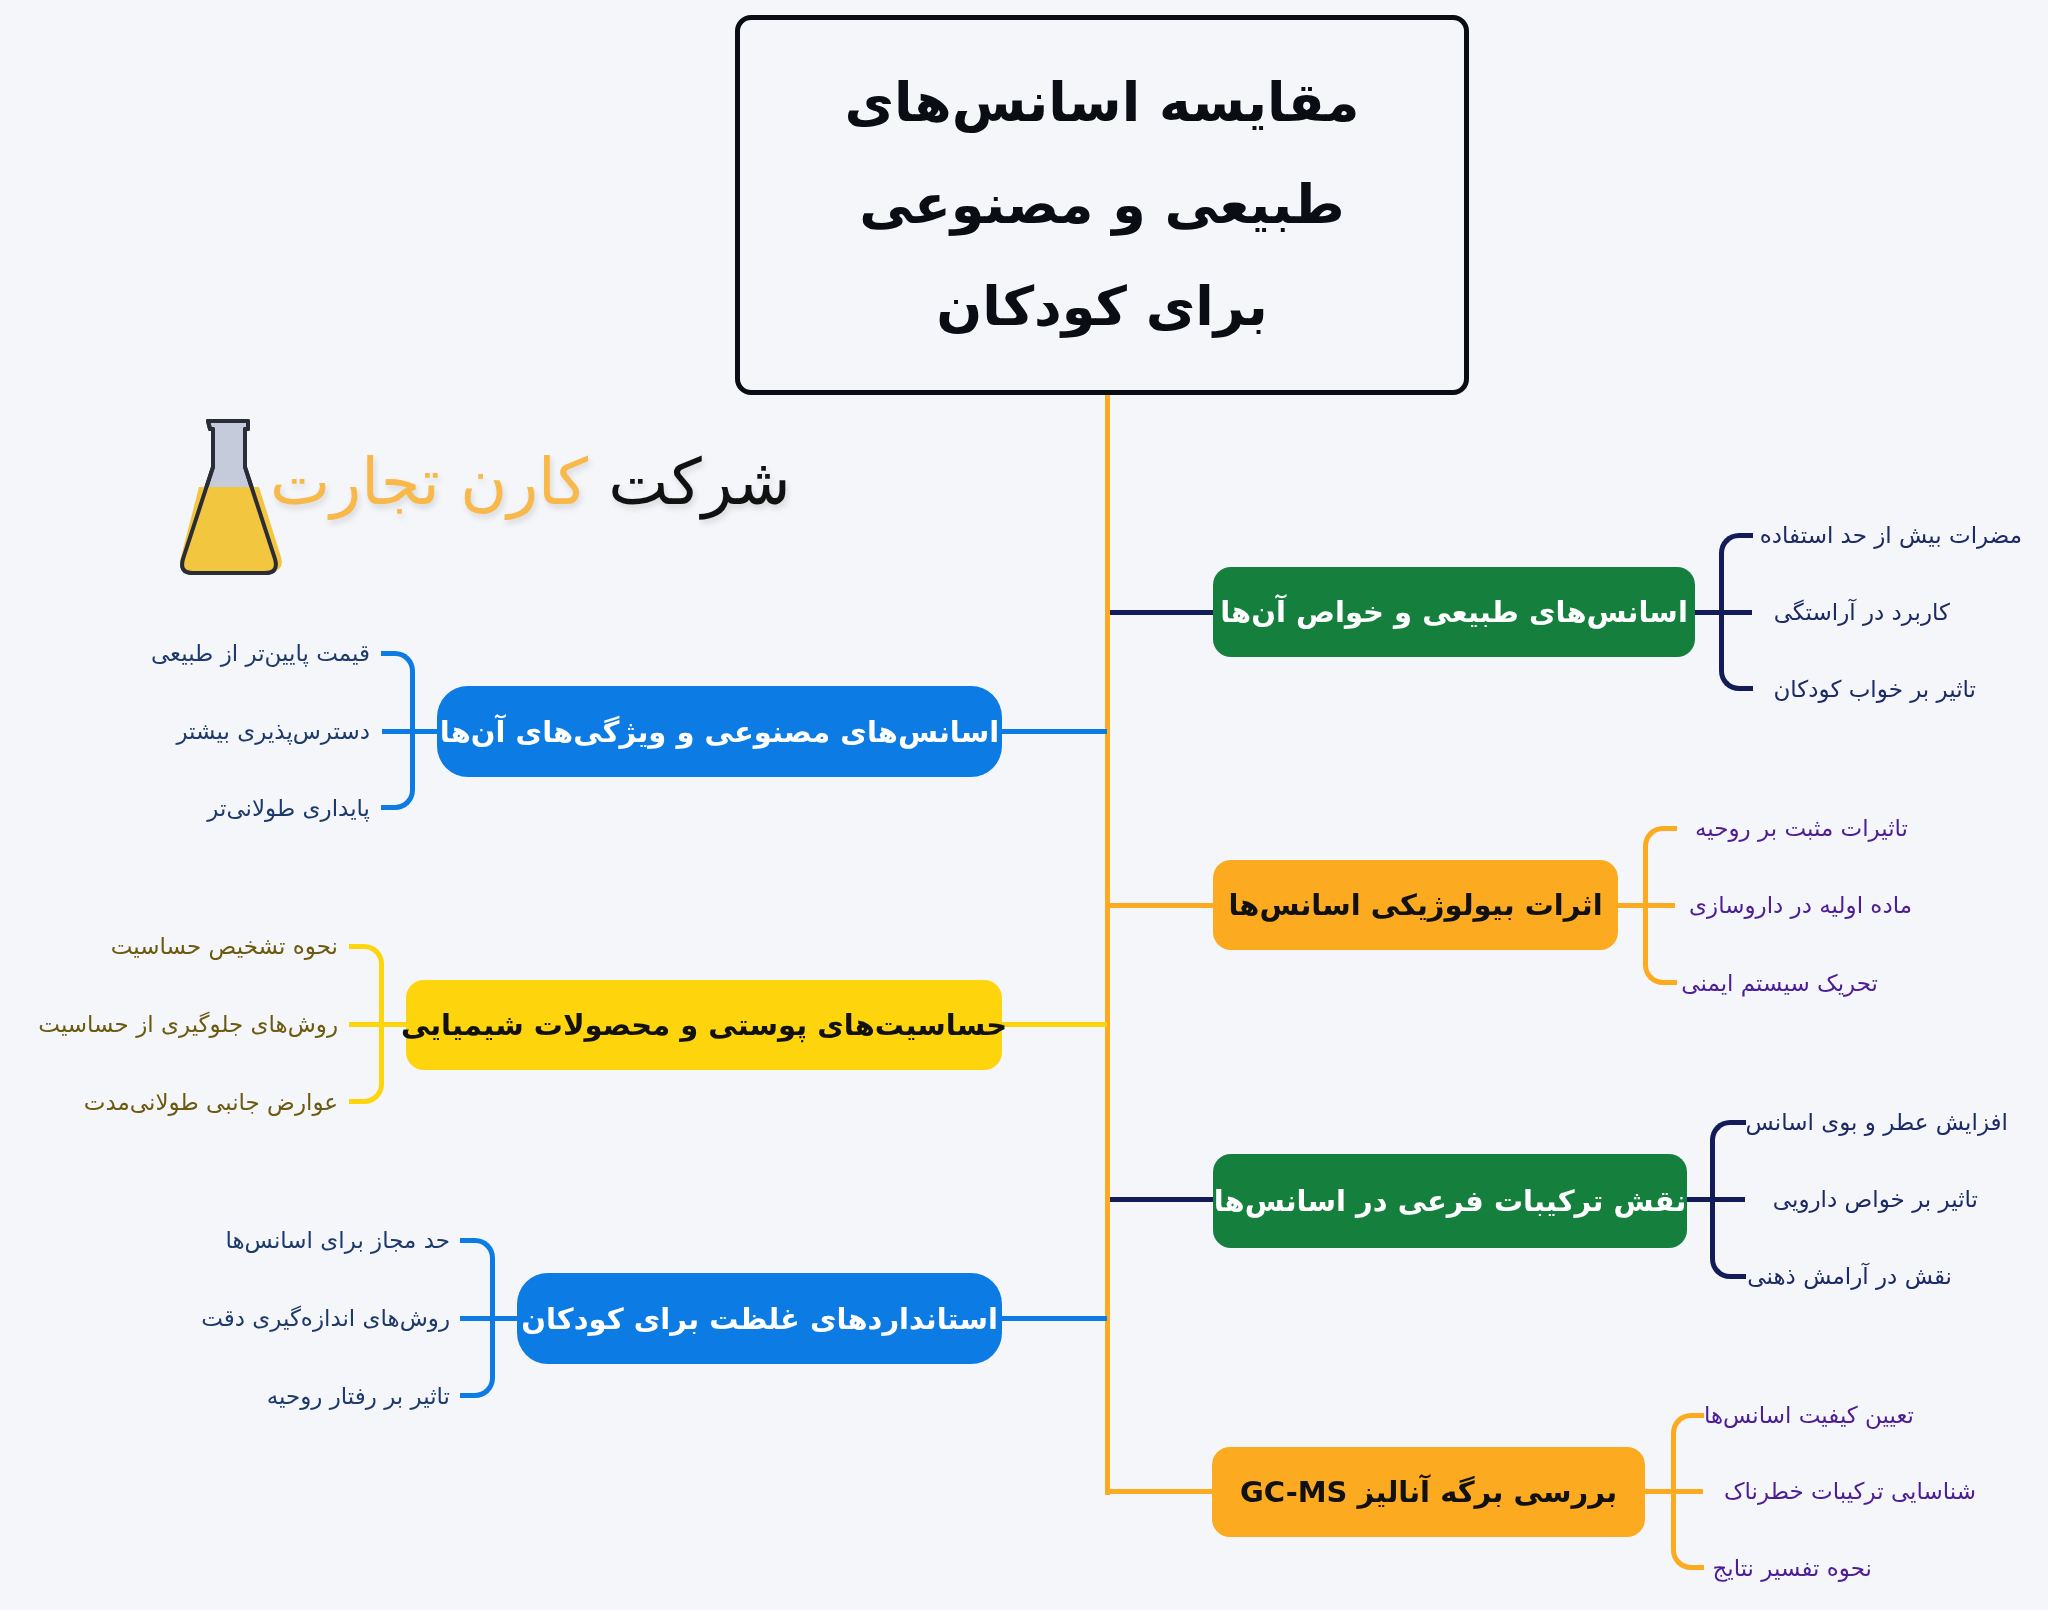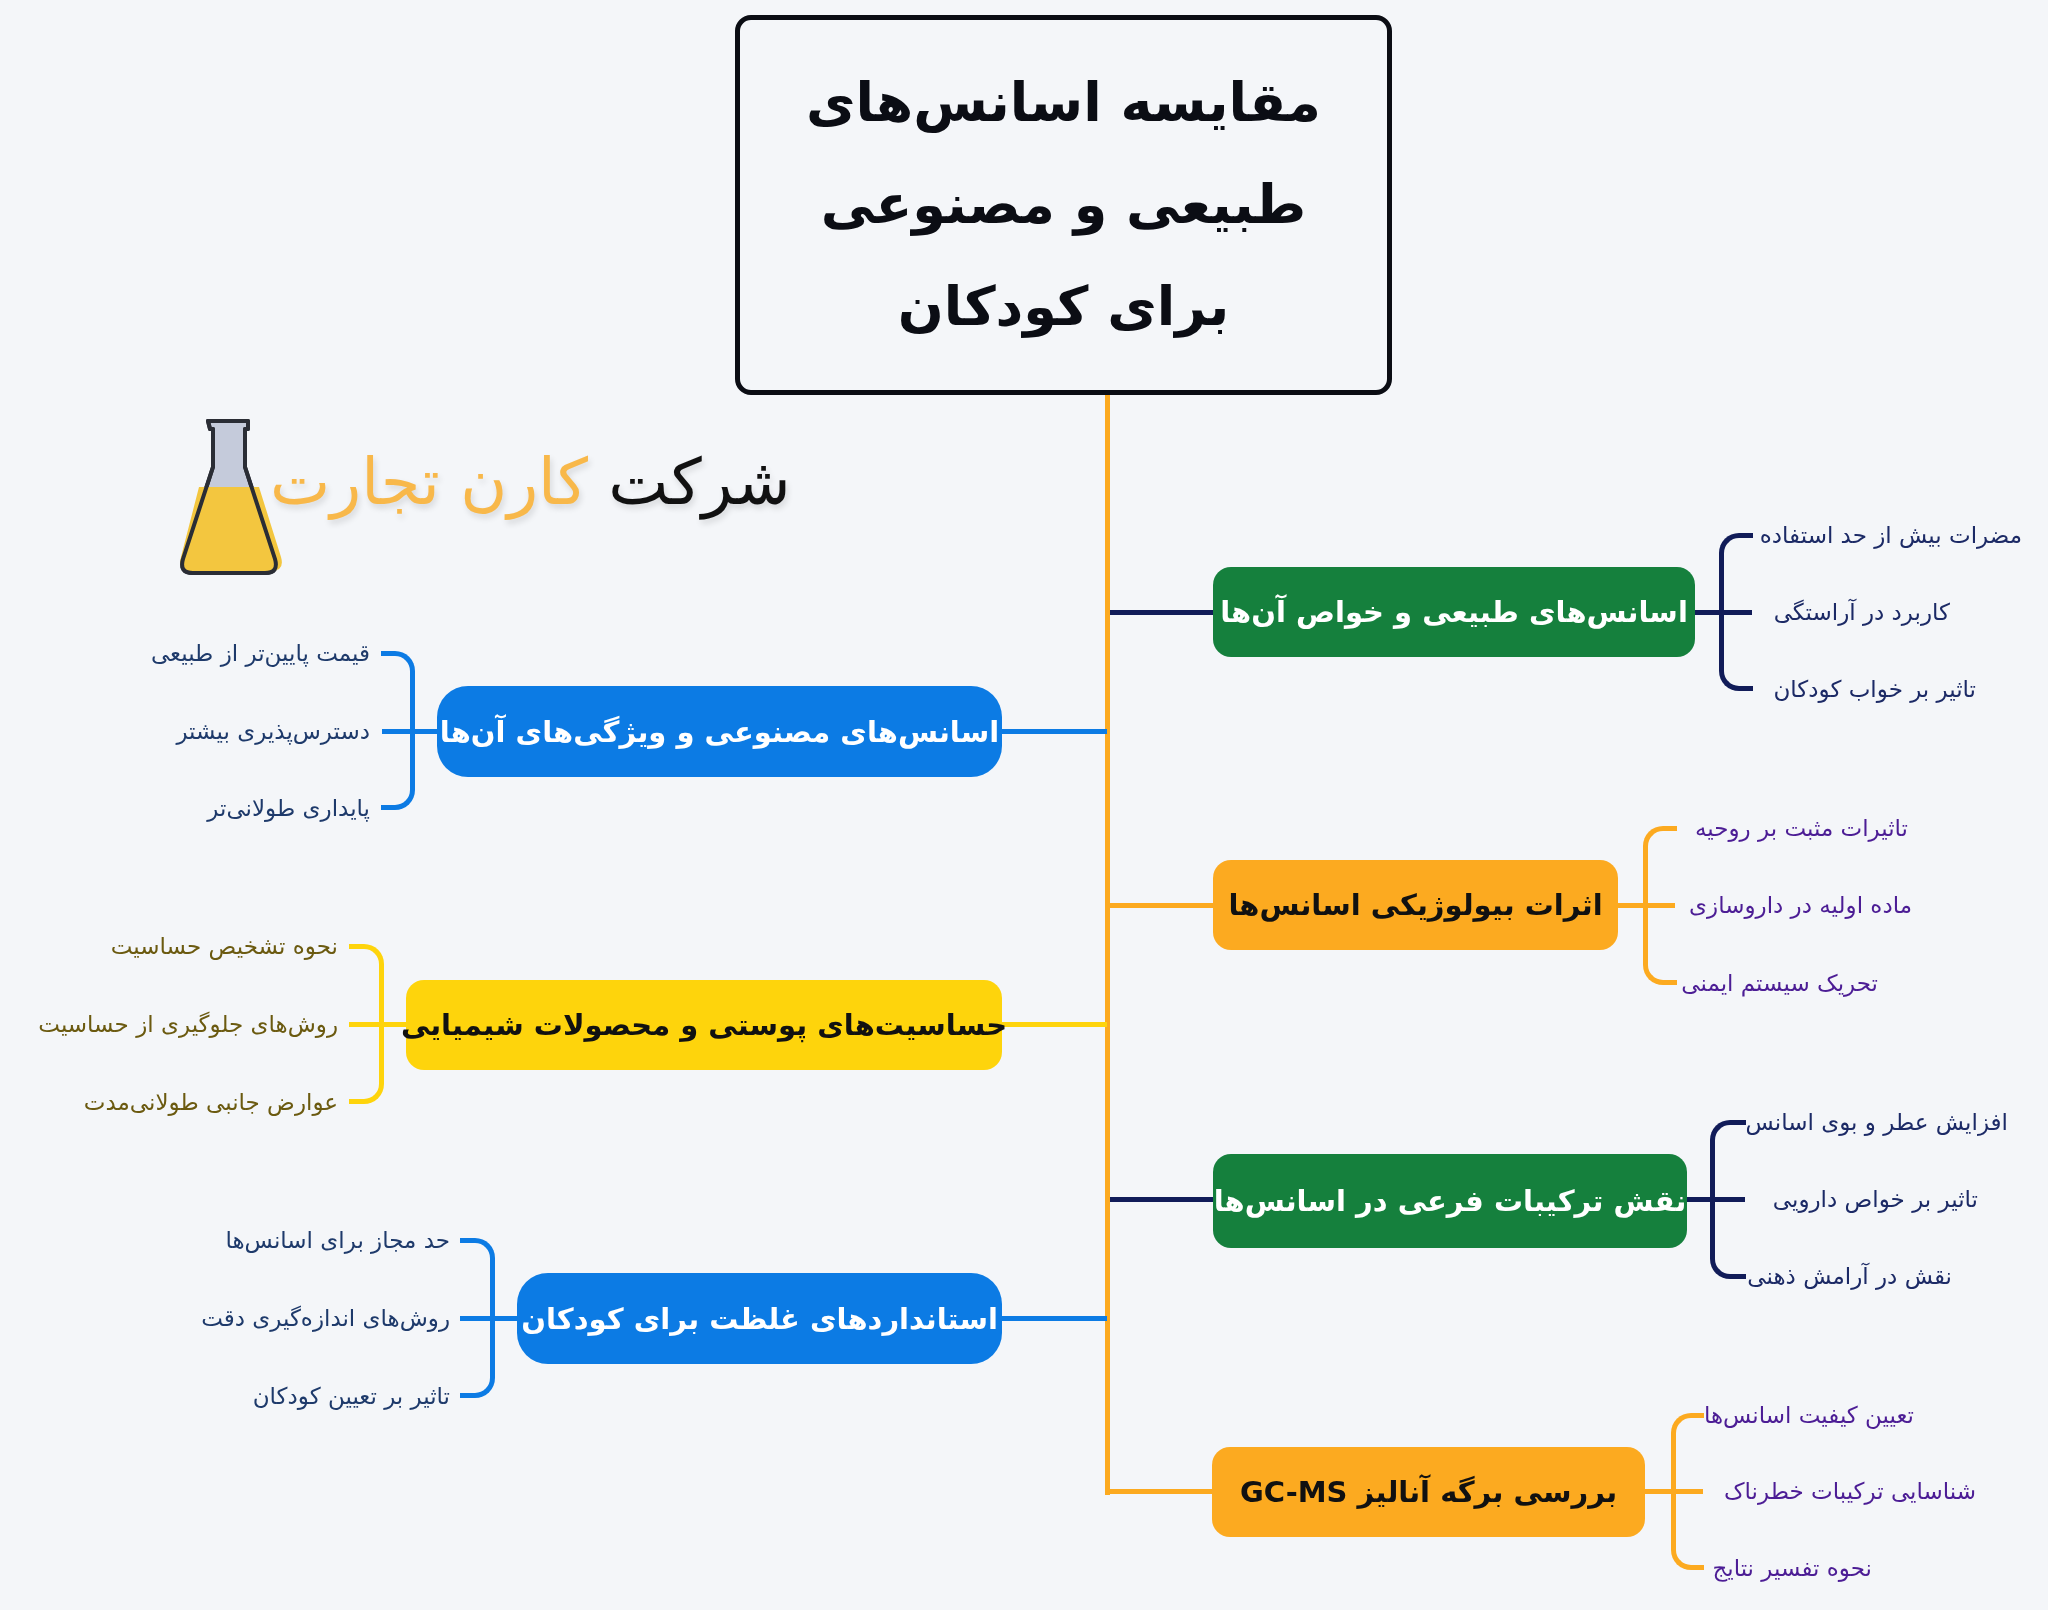--- a/index.html
+++ b/index.html
@@ -3,21 +3,21 @@
 <meta charset="utf-8">
 <style>
   html, body { margin:0; padding:0; }
   body {
     width:2048px; height:1610px; position:relative; overflow:hidden;
     background:#f4f6f9;
     font-family:"DejaVu Sans", "Liberation Sans", sans-serif;
   }
   .abs { position:absolute; }
   .title-box {
-    left:735px; top:15px; width:657px; height:380px;
+    left:735px; top:15px; width:734px; height:380px;
     box-sizing:border-box; border:5px solid #0b0d14; border-radius:16px;
     background:#f4f6f9; display:flex; align-items:center; justify-content:center;
     text-align:center; direction:rtl;
   }
   .title-text {
     font-family:"DejaVu Sans", sans-serif; font-weight:bold; font-size:54px;
     line-height:102px; color:#0b0d14; width:620px;
   }
   .line { position:absolute; }
   .node {
@@ -127,13 +127,13 @@
 <div class="leaf yellow" style="right:1710px;top:1102px;">عوارض جانبی طولانی‌مدت</div>
 
 <div class="line" style="left:1002px;top:1316px;width:105px;height:5px;background:#0c7be4;"></div>
 <div class="node blue" style="left:517px;top:1273px;width:485px;height:91px;">
   <span>استانداردهای غلظت برای کودکان</span>
 </div>
 <div class="line" style="left:460px;top:1316px;width:58px;height:5px;background:#0c7be4;"></div>
 <div class="bracket" style="left:460px;top:1238px;width:35px;height:160px;border:5px solid #0c7be4;border-left:none;border-radius:0 20px 20px 0;"></div>
 <div class="leaf blue" style="right:1598px;top:1240px;">حد مجاز برای اسانس‌ها</div>
 <div class="leaf blue" style="right:1598px;top:1318px;">روش‌های اندازه‌گیری دقت</div>
-<div class="leaf blue" style="right:1598px;top:1396px;">تاثیر بر تعیین کودکان</div>
+<div class="leaf blue" style="right:1598px;top:1396px;">تاثیر بر رفتار روحیه</div>
 
 </body></html>

